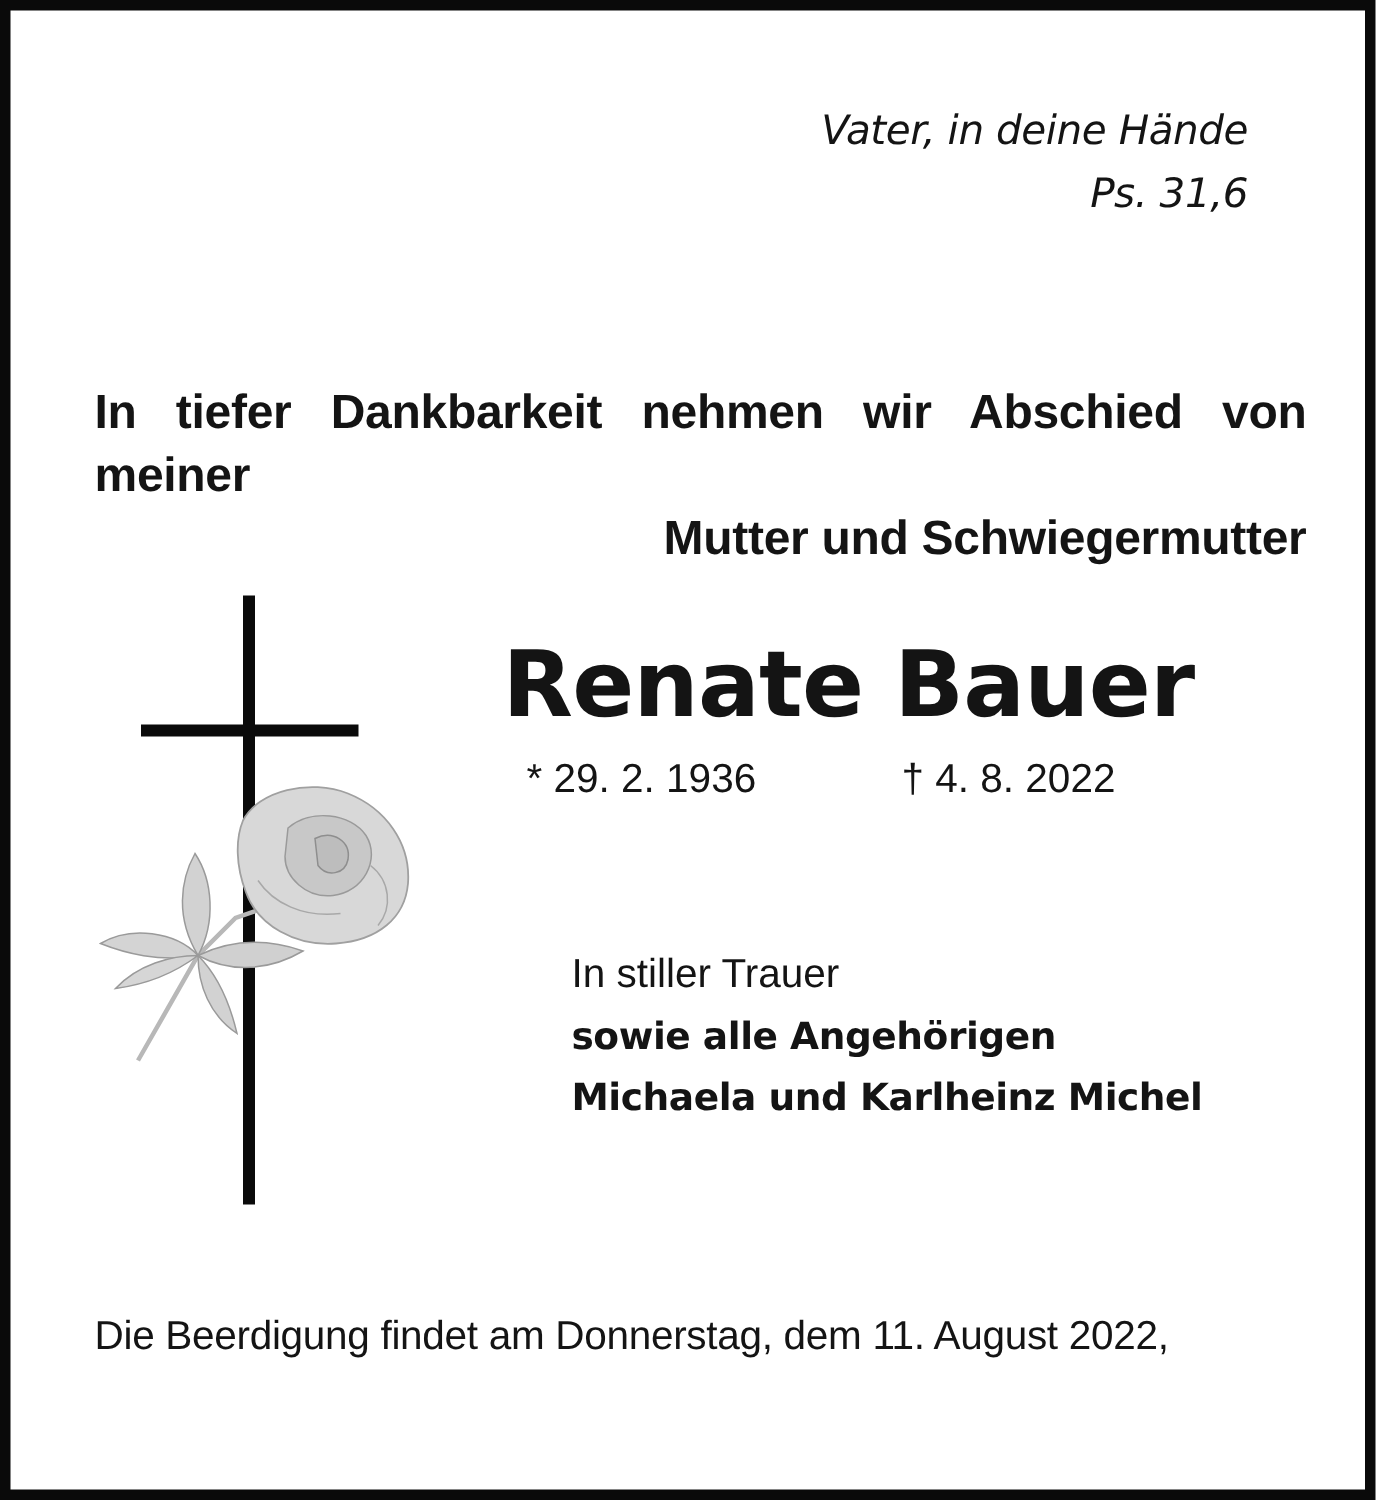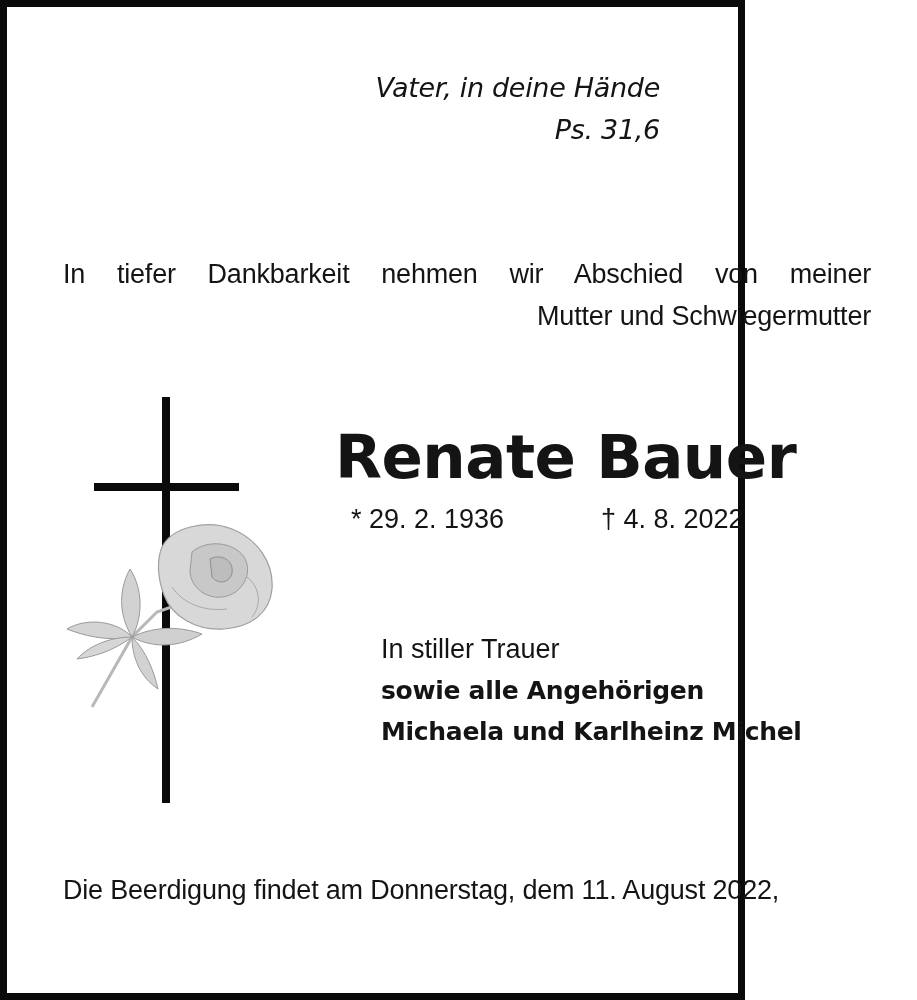--- a/index.html
+++ b/index.html
@@ -1,39 +1,40 @@
 <!DOCTYPE html>
 <html><head>
   <meta charset="utf-8">
   <style>
     html, body { margin: 0; padding: 0; background: #ffffff; }
     body { width: 917px; height: 1000px; position: relative; overflow: hidden; }
     .frame {
       position: absolute; left: 0; top: 0;
-      width: 745px; height: 1000px;
+      width: 917px; height: 1000px;
       box-sizing: border-box;
       border-top: 7px solid #0a0a0a;
       border-left: 7px solid #0a0a0a;
       border-right: 7px solid #0a0a0a;
       border-bottom: 7px solid #0a0a0a;
       background: #ffffff;
     }
     .txt { position: absolute; color: #141414; font-family: "DejaVu Sans", "Liberation Sans", sans-serif; white-space: nowrap; }
     .verse {
       right: 78px; top: 60px;
       text-align: right; font-style: italic;
       font-size: 27px; line-height: 42px; letter-spacing: -0.3px;
     }
     .verse .line { display: block; }
     .verse .ref { display: block; }
     .intro {
       left: 56px; top: 246px; width: 808px;
-      font-size: 27px; line-height: 42px; white-space: normal;
+      font-size: 32px; line-height: 42px; white-space: normal;
       font-family: "Liberation Sans", "DejaVu Sans", sans-serif;
       letter-spacing: -0.2px;
+      font-weight: bold;
     }
     .intro .l1 { display: block; text-align: justify; text-align-last: justify; }
     .intro .l2 { display: block; text-align: right; }
     .name {
       left: 328px; top: 410px;
       font-size: 61px; font-weight: bold; letter-spacing: -0.5px;
       line-height: 80px;
       font-family: "DejaVu Sans", sans-serif;
     }
     .birth { left: 344px; top: 492px; font-size: 27px; line-height: 40px; font-family: "Liberation Sans", sans-serif; }

